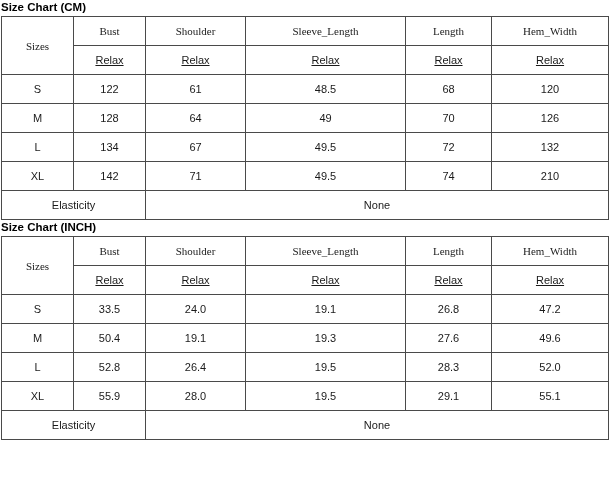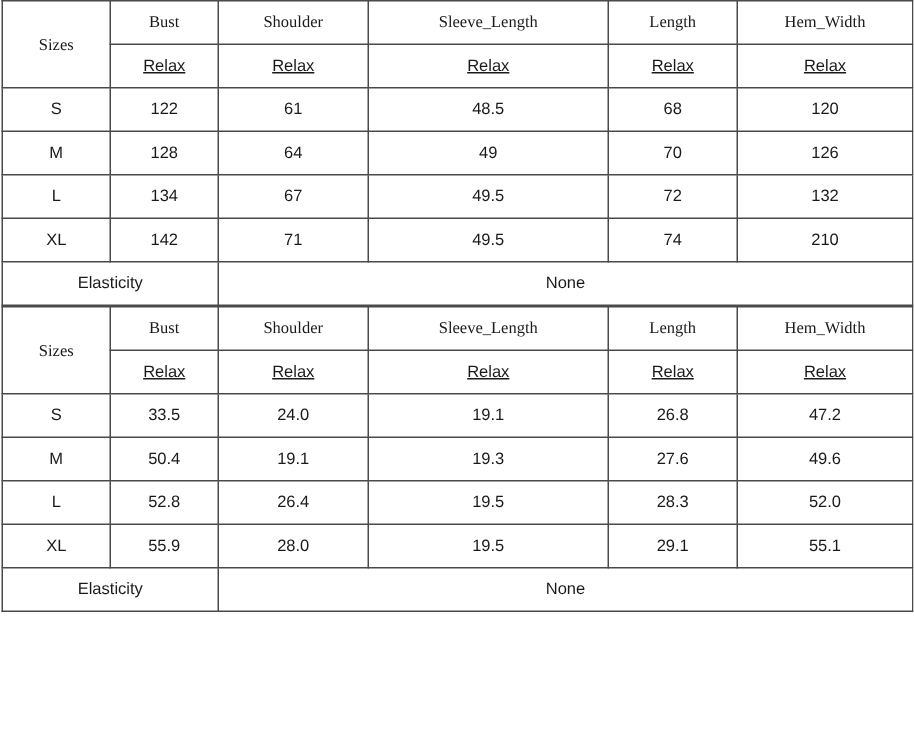--- a/index.html
+++ b/index.html
@@ -52,20 +52,21 @@
   .row-head td { height: 30px; font-family: Liberation Serif, serif; }
   .row-relax td { height: 30px; text-decoration: underline; }
   .row-data td { height: 30px; }
   .row-elastic td { height: 30px; }
 </style>
 </head>
 <body>
 
 <div class="page">
 
+  <div class="chart-title">Size Chart (CM)</div>
   <table class="size-table">
     <colgroup>
       <col class="col-sizes">
         <col class="col-bust">
         <col class="col-shoulder">
         <col class="col-sleeve">
         <col class="col-length">
         <col class="col-hem">
     </colgroup>
     <tbody>
@@ -116,20 +117,21 @@
         <td>74</td>
         <td>210</td>
       </tr>
       <tr class="row-elastic">
         <td colspan="2">Elasticity</td>
         <td colspan="4">None</td>
       </tr>
     </tbody>
   </table>
 
+  <div class="chart-title">Size Chart (INCH)</div>
   <table class="size-table">
     <colgroup>
       <col class="col-sizes">
         <col class="col-bust">
         <col class="col-shoulder">
         <col class="col-sleeve">
         <col class="col-length">
         <col class="col-hem">
     </colgroup>
     <tbody>

